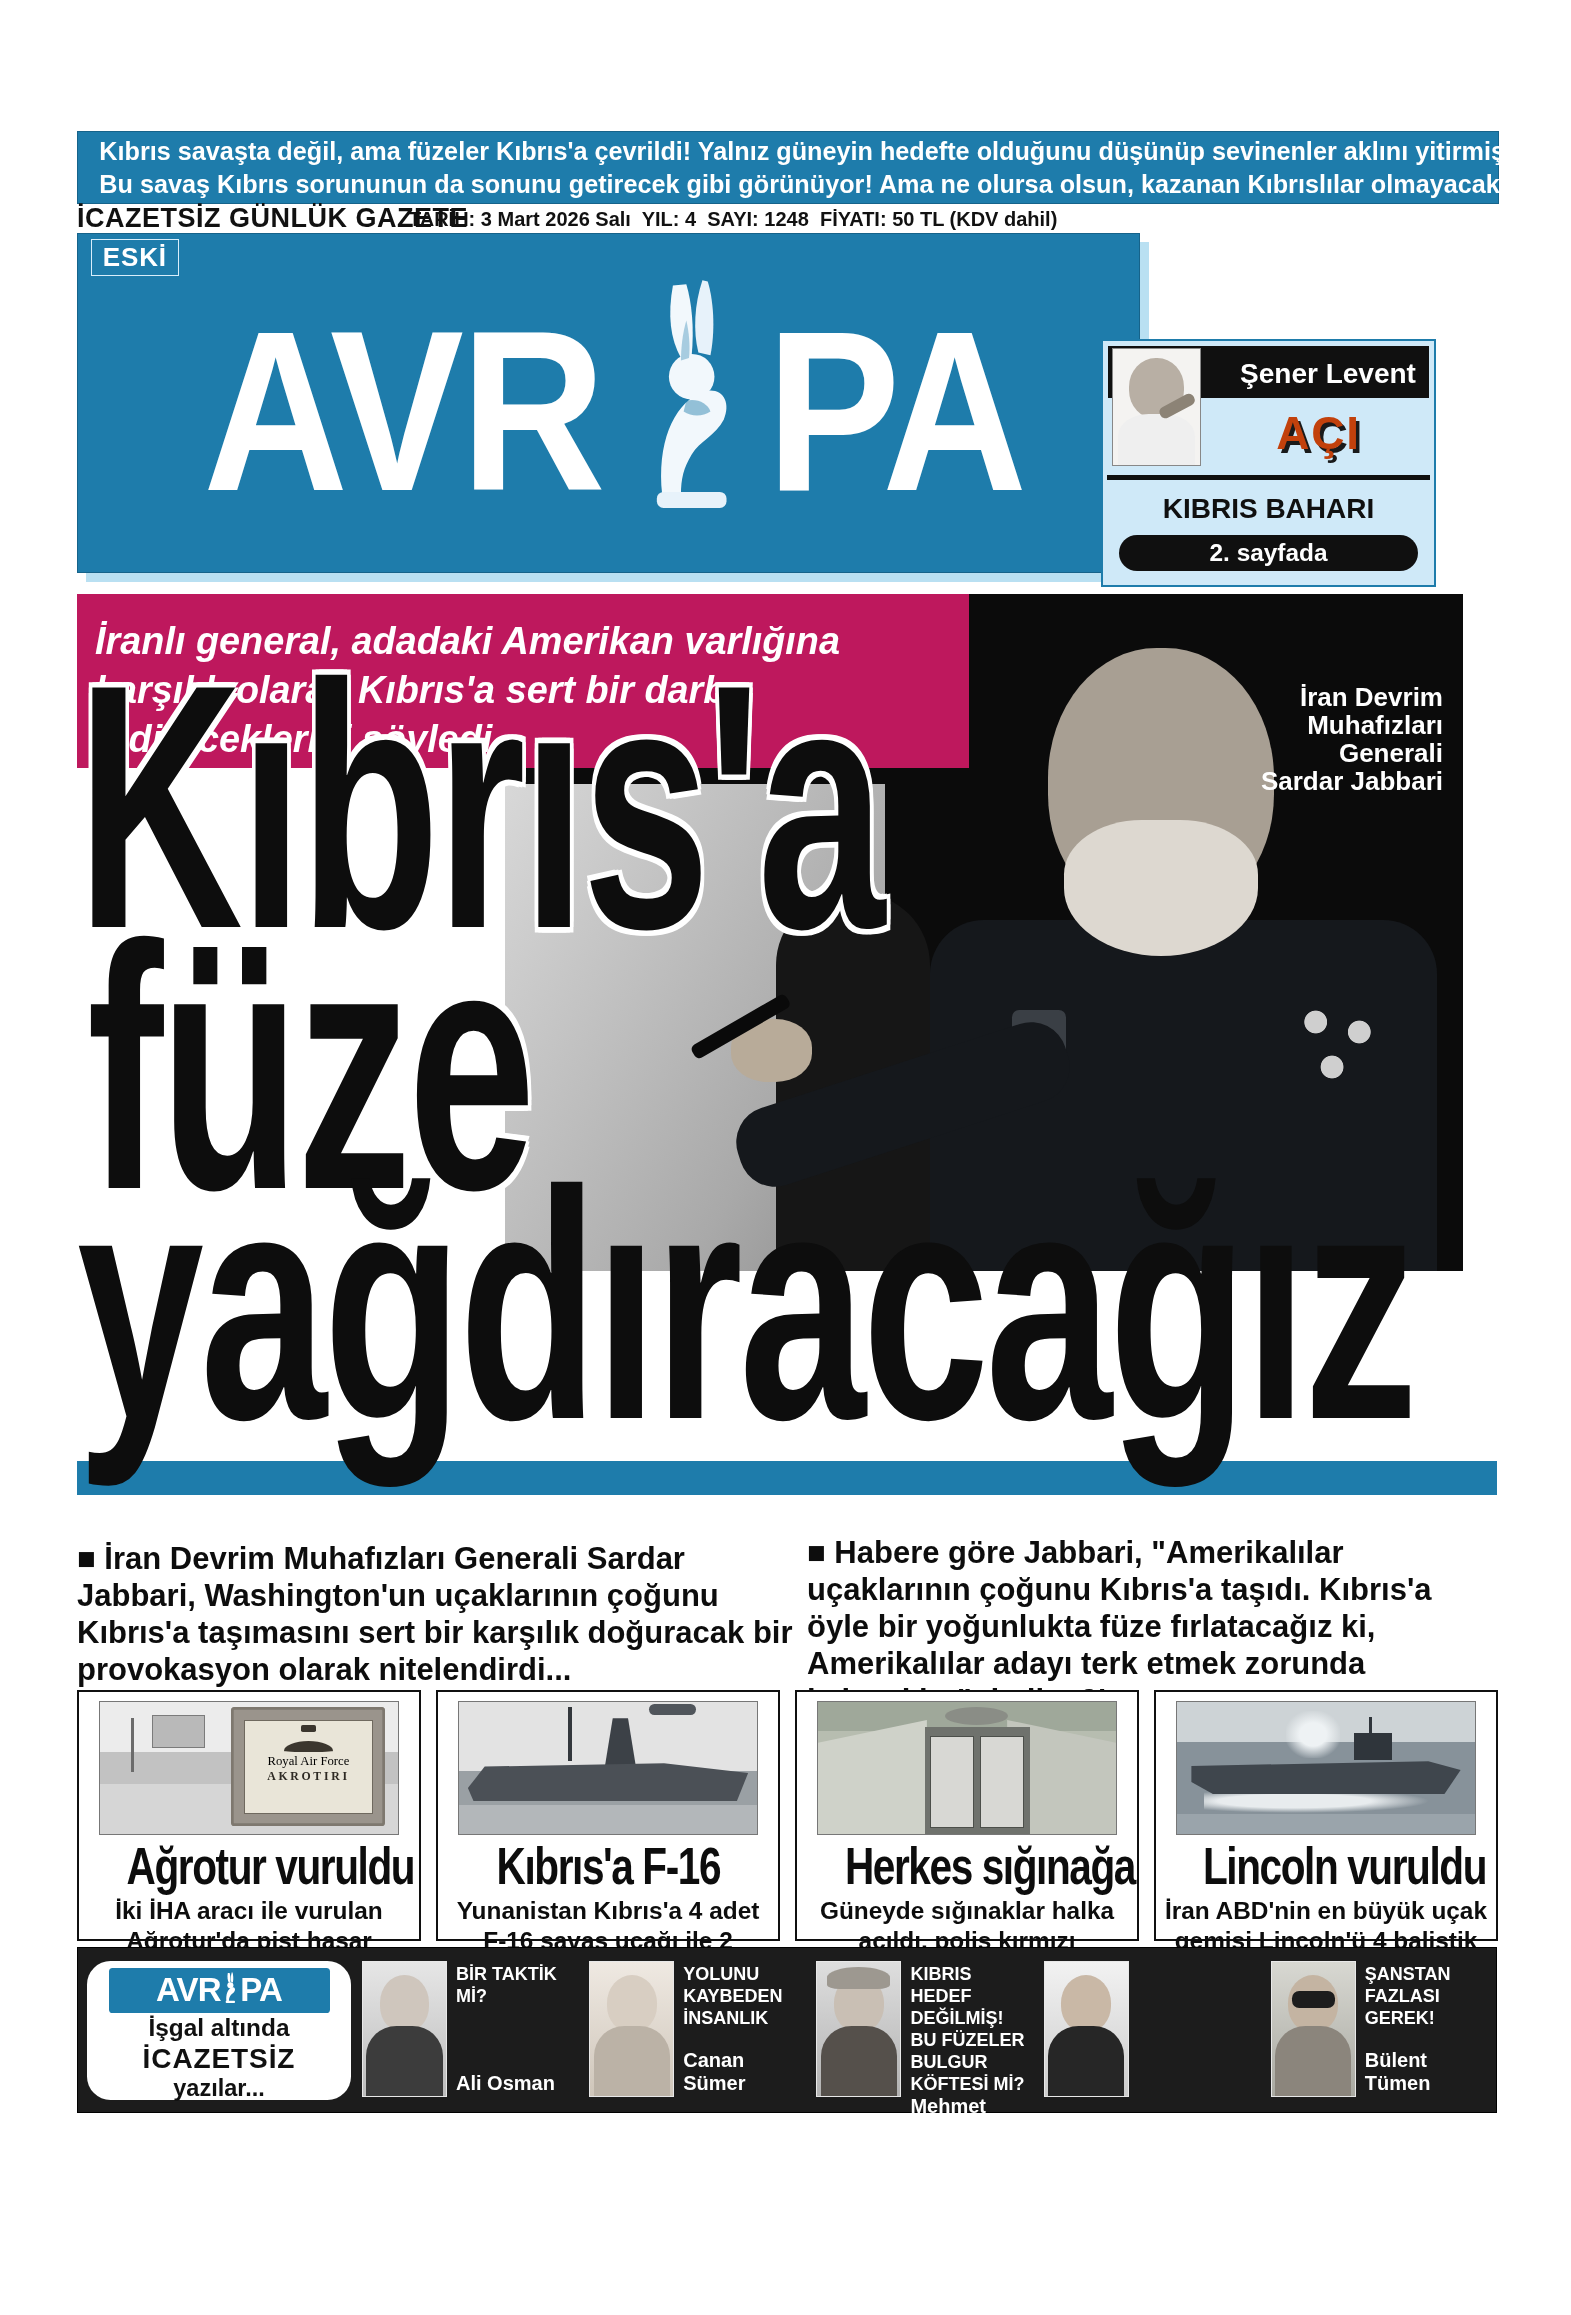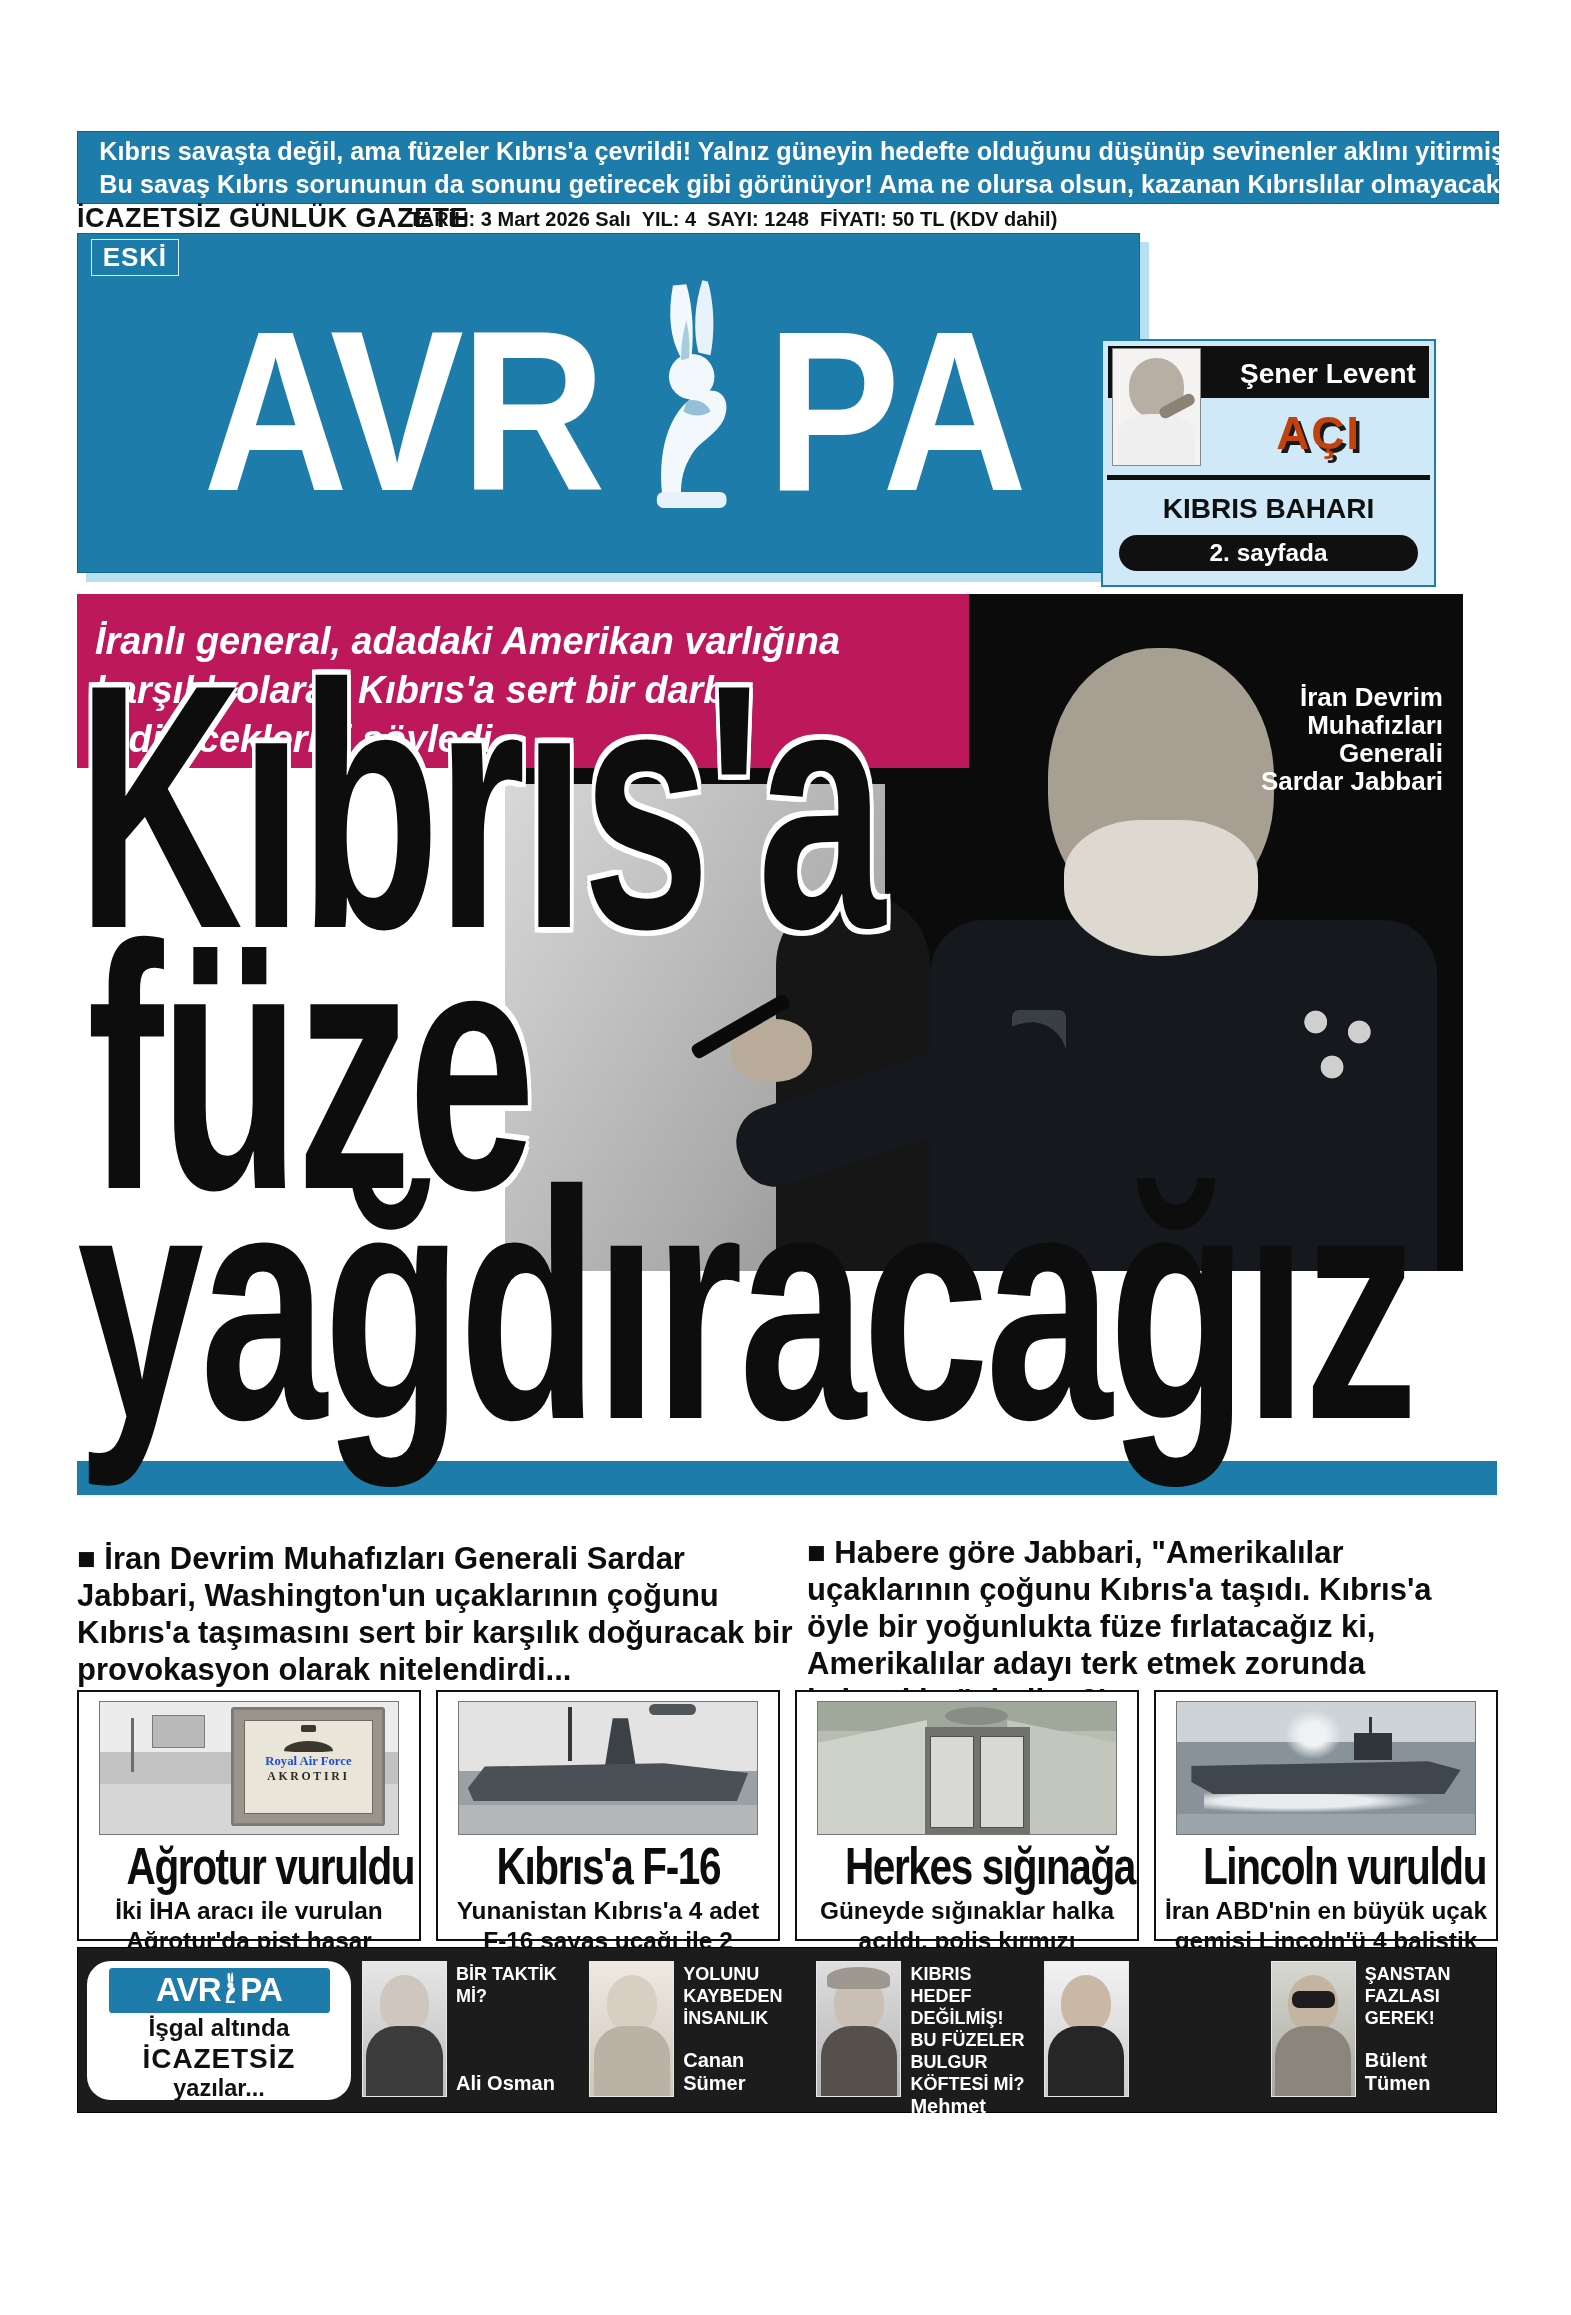--- a/index.html
+++ b/index.html
@@ -125,21 +125,21 @@
   }
   .nb-body{font-size:24.4px;font-weight:bold;line-height:30px;margin-top:3.6px;color:#0d0d0d;}
 
   
   .ph-agrotur{background:linear-gradient(#ececec 0 38%,#c2c2c2 38% 62%,#d6d6d6 62%);}
   .agro-wall{position:absolute;right:12.7px;top:5.4px;width:154px;height:119px;background:#9a948c;border-radius:3.6px;
     box-shadow:inset 0 0 0 2.7px #7e786f;}
   .agro-plaque{position:absolute;left:12.7px;top:12.7px;right:12.7px;bottom:12.7px;background:#e9e5d8;border:1.8px solid #6f695f;}
   .agro-eagle{width:49px;height:11px;background:#3b362e;border-radius:50% 50% 50% 50%/90% 90% 10% 10%;margin:9px auto 1.8px;}
   .agro-crown{width:14.5px;height:7.2px;background:#3b362e;margin:3.6px auto 0;border-radius:1.8px;}
-  .agro-line1{font-family:"Liberation Serif",serif;font-weight:bold;font-size:12.7px;color:#1d4ed8;margin-top:1px;}
+  .agro-line1{font-family:"Liberation Serif",serif;font-weight:normal;font-size:12.7px;color:#000000;margin-top:1px;}
   .agro-line2{font-family:"Liberation Serif",serif;font-weight:bold;font-size:11.8px;letter-spacing:2.7px;color:#2e2a24;}
   .agro-pole{position:absolute;left:31px;top:16.3px;width:3.6px;height:54px;background:#6b6b6b;}
   .agro-sign{position:absolute;left:52px;top:12.7px;width:51px;height:31px;background:#b9b9b9;border:0.9px solid #7b7b7b;}
 
   
   .ph-frigate{background:linear-gradient(#e3e3e3 0 52%,#9aa0a4 52% 78%,#b3b7ba 78%);}
   .fr-hull{position:absolute;left:9px;right:9px;top:56px;height:43px;background:#4b5056;
     clip-path:polygon(0 70%,6% 20%,70% 12%,100% 35%,96% 100%,2% 100%);}
   .fr-tower{position:absolute;left:136px;top:16.3px;width:51px;height:47px;background:#3c4147;
     clip-path:polygon(20% 100%,35% 0,65% 0,80% 100%);}

